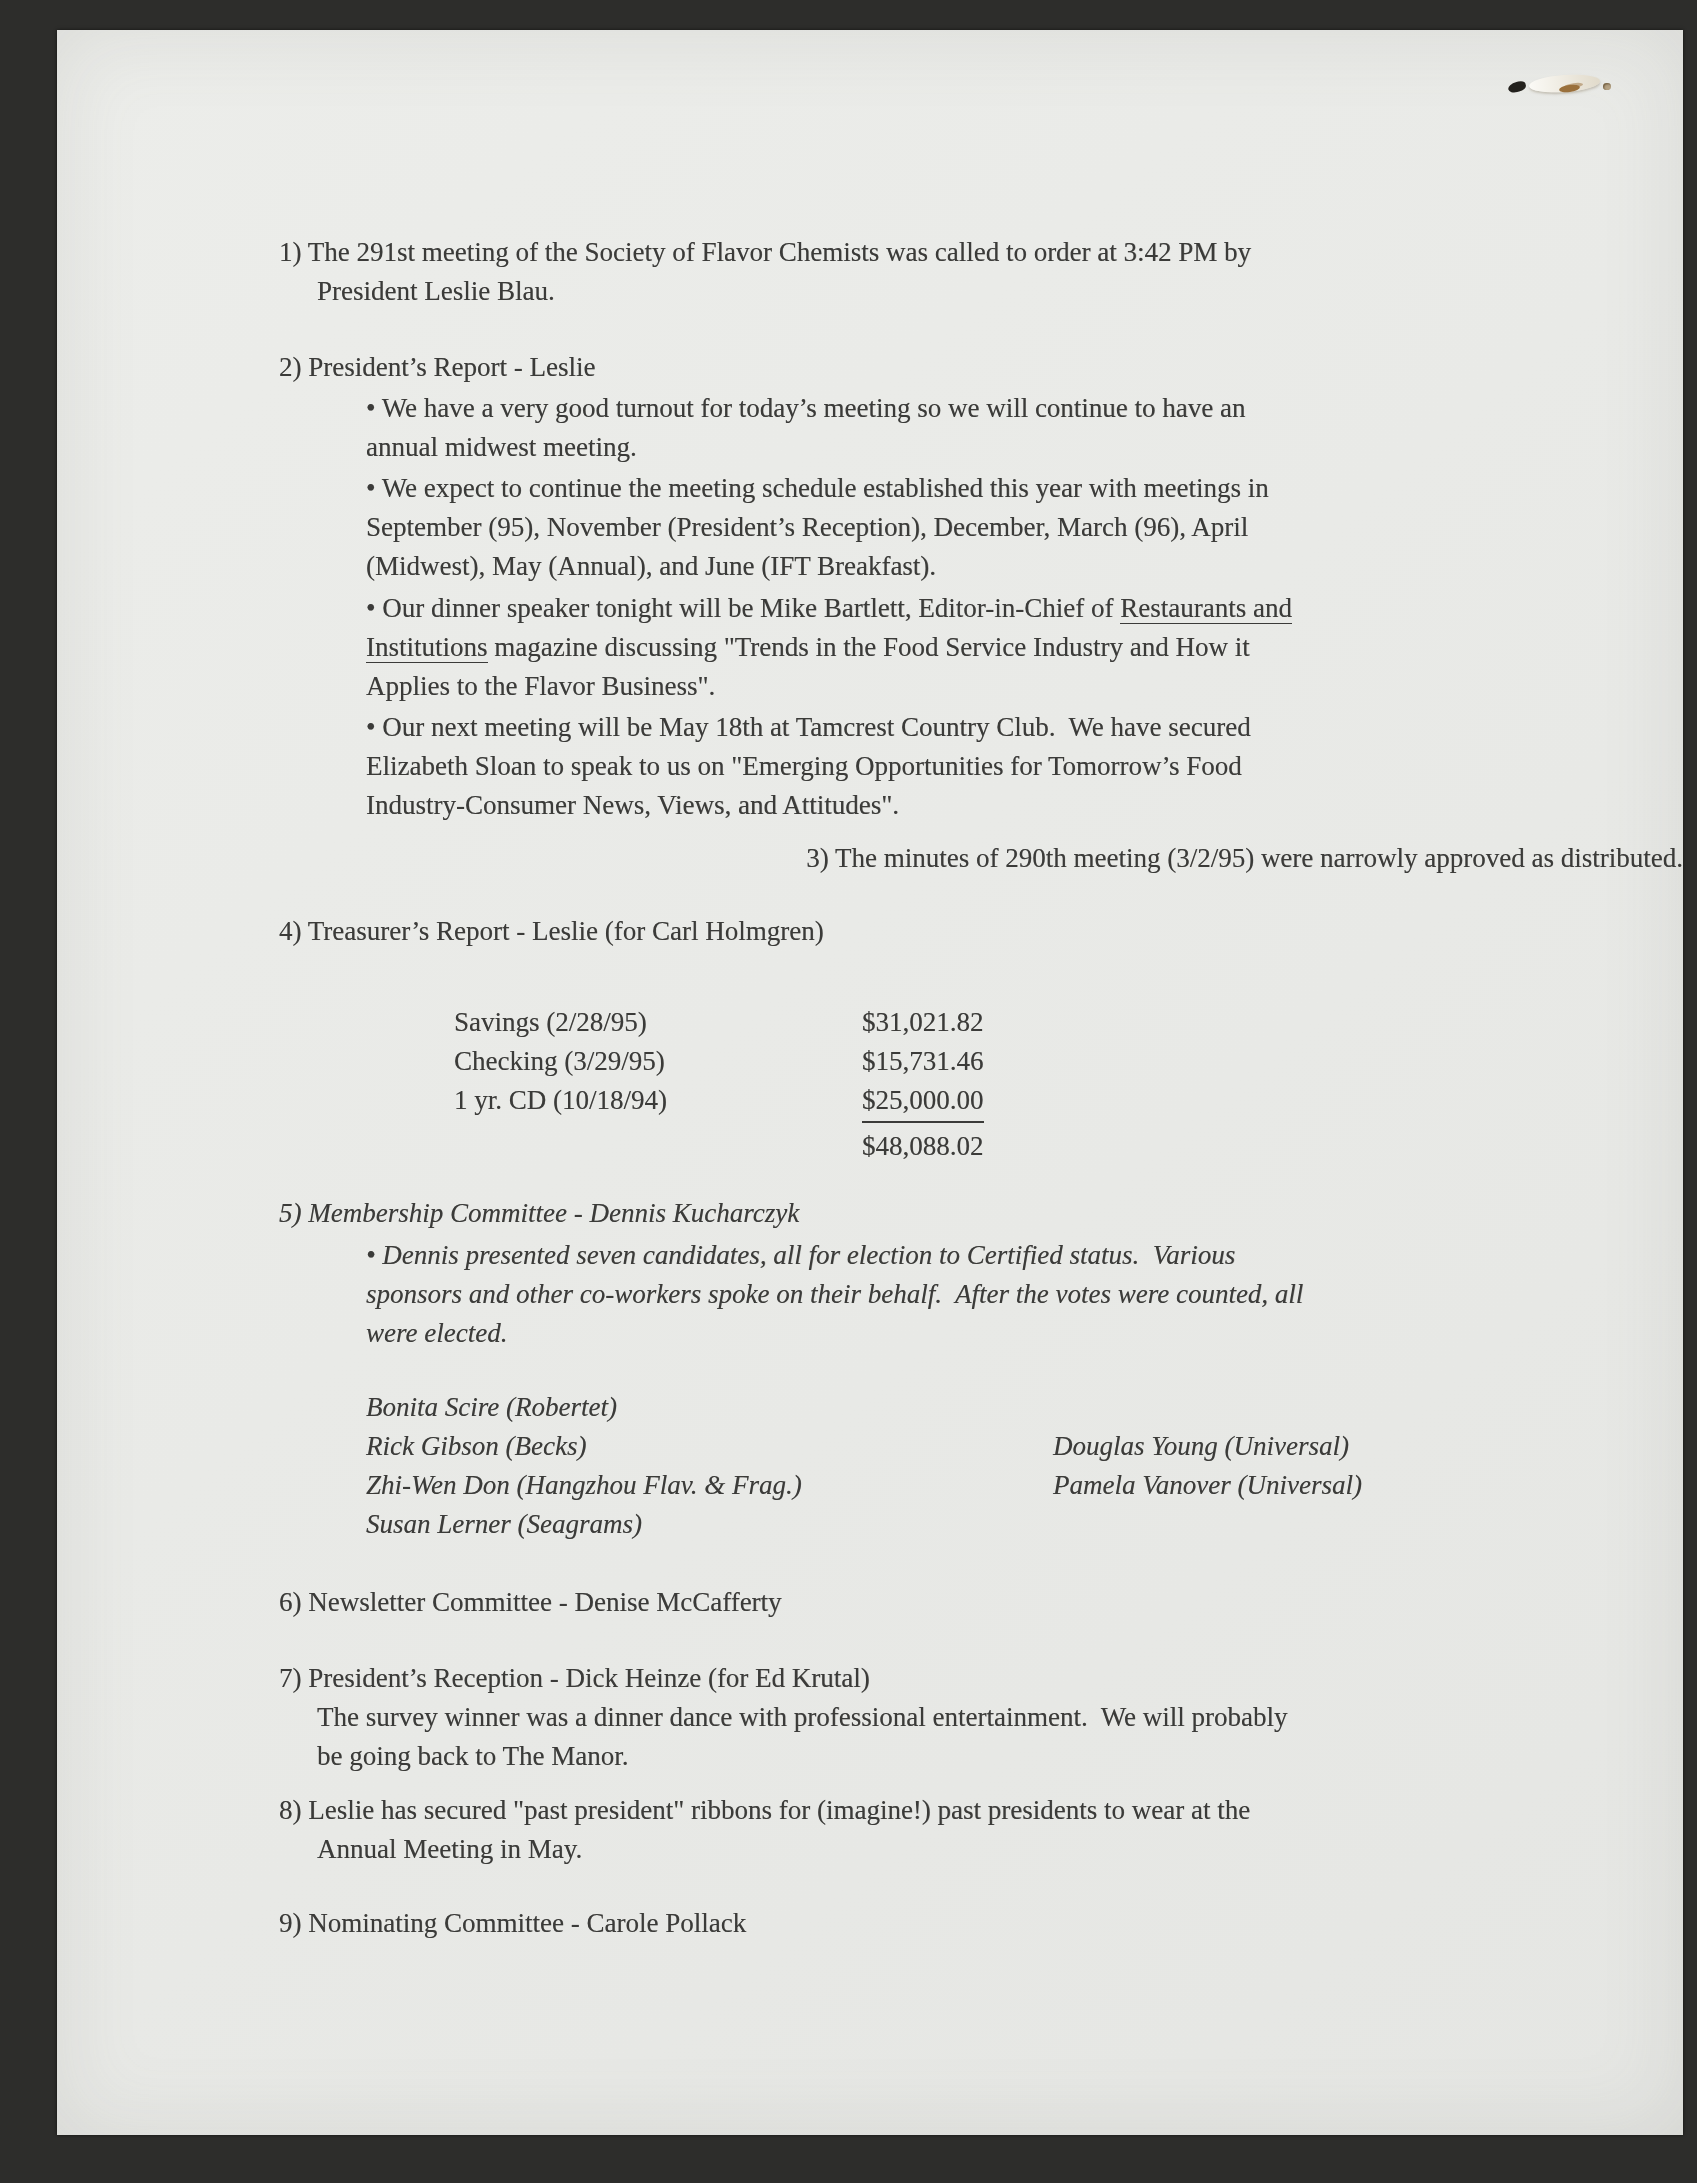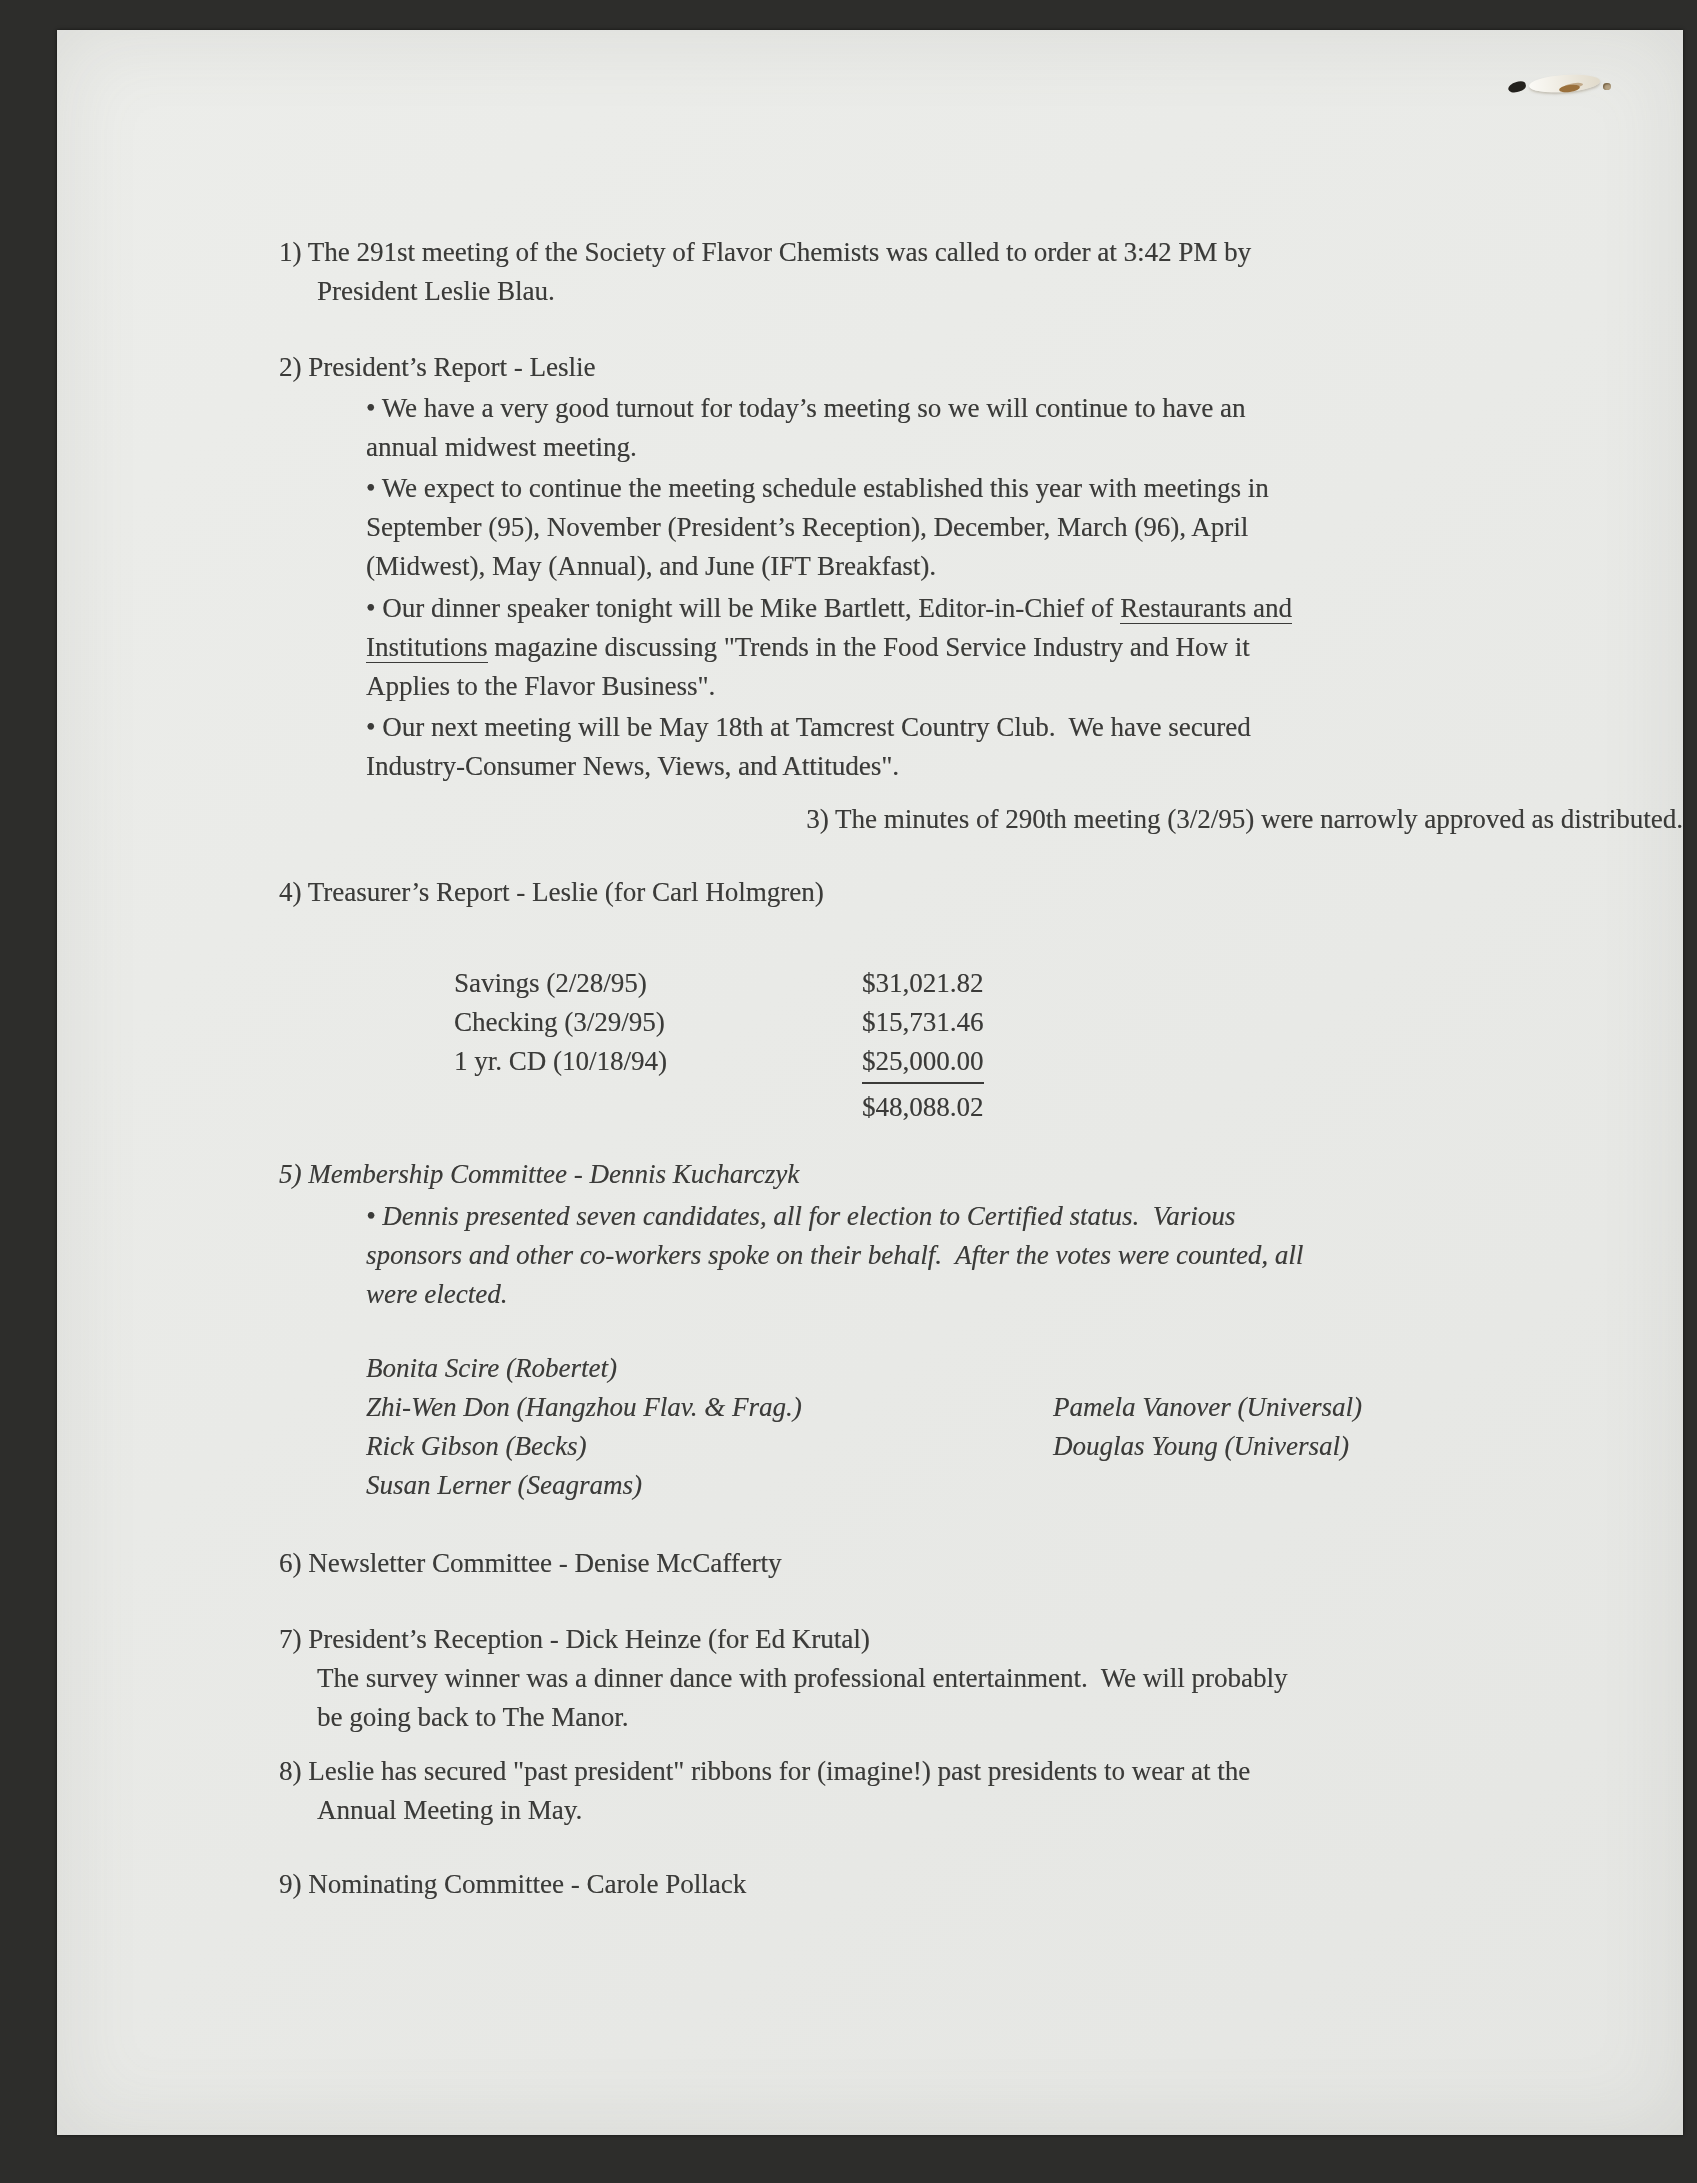--- a/index.html
+++ b/index.html
@@ -118,20 +118,21 @@
       </div>
 
       <div class="bullet-group">
         <div class="line bullet-line"><span>• Our dinner speaker tonight will be Mike Bartlett, Editor-in-Chief of </span><span class="u-mag">Restaurants and</span></div>
         <div class="line bullet-line"><span class="u-mag">Institutions</span><span> magazine discussing "Trends in the Food Service Industry and How it</span></div>
         <div class="line bullet-line">Applies to the Flavor Business".</div>
       </div>
 
       <div class="bullet-group">
         <div class="line bullet-line">• Our next meeting will be May 18th at Tamcrest Country Club.  We have secured</div>
+        <div class="line bullet-line">Elizabeth Sloan to speak to us on "Emerging Opportunities for Tomorrow’s Food</div>
         <div class="line bullet-line">Industry-Consumer News, Views, and Attitudes".</div>
       </div>
     </div>
 
     <div id="item3">
       <div class="line"><span>3)</span><span> </span><span>The minutes of 290th meeting (3/2/95) were narrowly approved as distributed.</span></div>
     </div>
 
     <div id="item4">
       <div class="line"><span>4)</span><span> </span><span>Treasurer’s Report - Leslie (for Carl Holmgren)</span></div>
@@ -163,26 +164,26 @@
         <div class="line bullet-line">• Dennis presented seven candidates, all for election to Certified status.  Various</div>
         <div class="line bullet-line">sponsors and other co-workers spoke on their behalf.  After the votes were counted, all</div>
         <div class="line bullet-line">were elected.</div>
       </div>
 
       <div id="candidate-columns">
         <div class="n-row">
             <span class="n-right">Bonita Scire (Robertet)</span>
         </div>
         <div class="n-row">
+          <span class="n-left">Rick Gibson (Becks)</span>
+            <span class="n-right">Douglas Young (Universal)</span>
+        </div>
+        <div class="n-row">
           <span class="n-left">Zhi-Wen Don (Hangzhou Flav. &amp; Frag.)</span>
             <span class="n-right">Pamela Vanover (Universal)</span>
-        </div>
-        <div class="n-row">
-          <span class="n-left">Rick Gibson (Becks)</span>
-            <span class="n-right">Douglas Young (Universal)</span>
         </div>
         <div class="n-row">
           <span class="n-left">Susan Lerner (Seagrams)</span>
         </div>
       </div>
     </div>
 
     <div id="item6">
       <div class="line"><span>6)</span><span> </span><span>Newsletter Committee - Denise McCafferty</span></div>
     </div>

